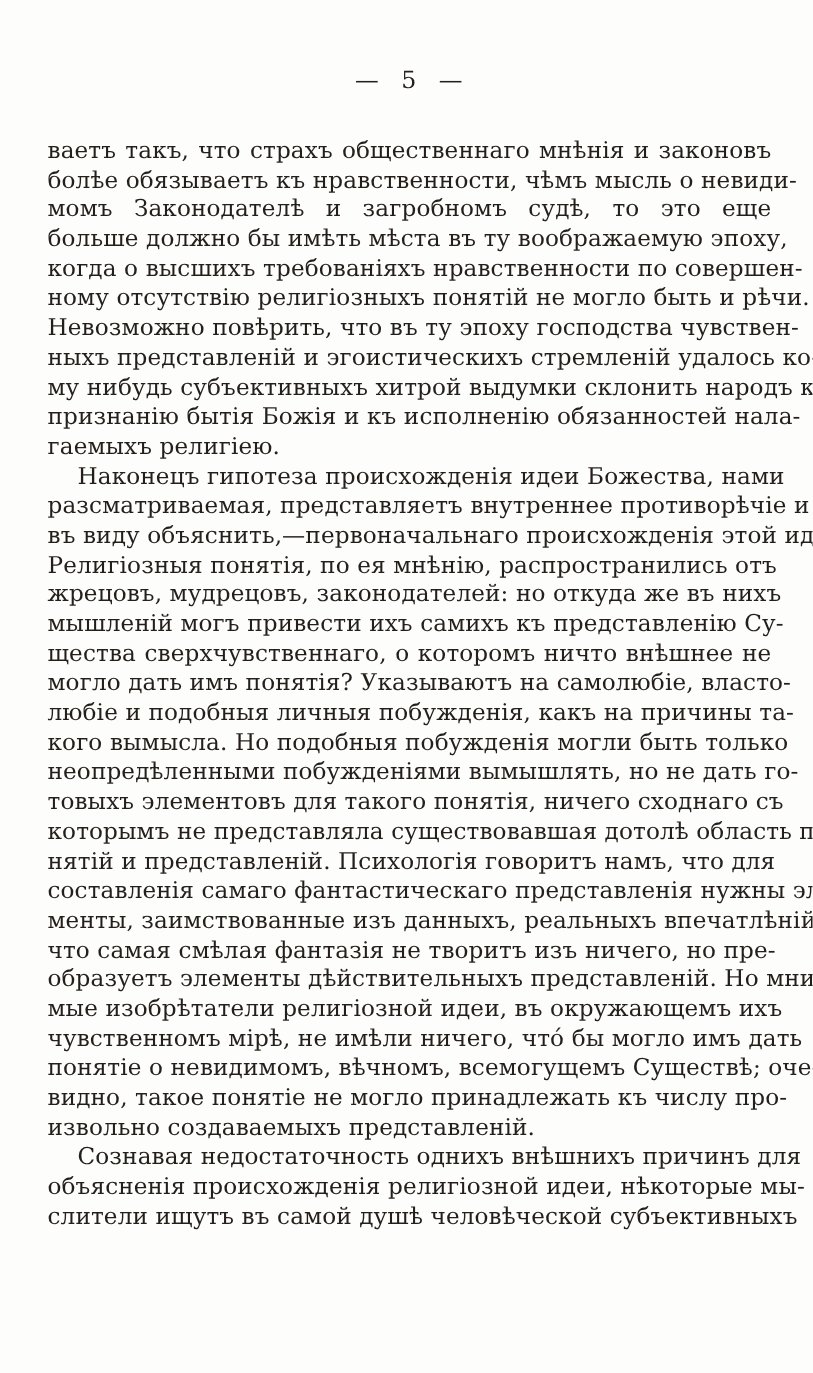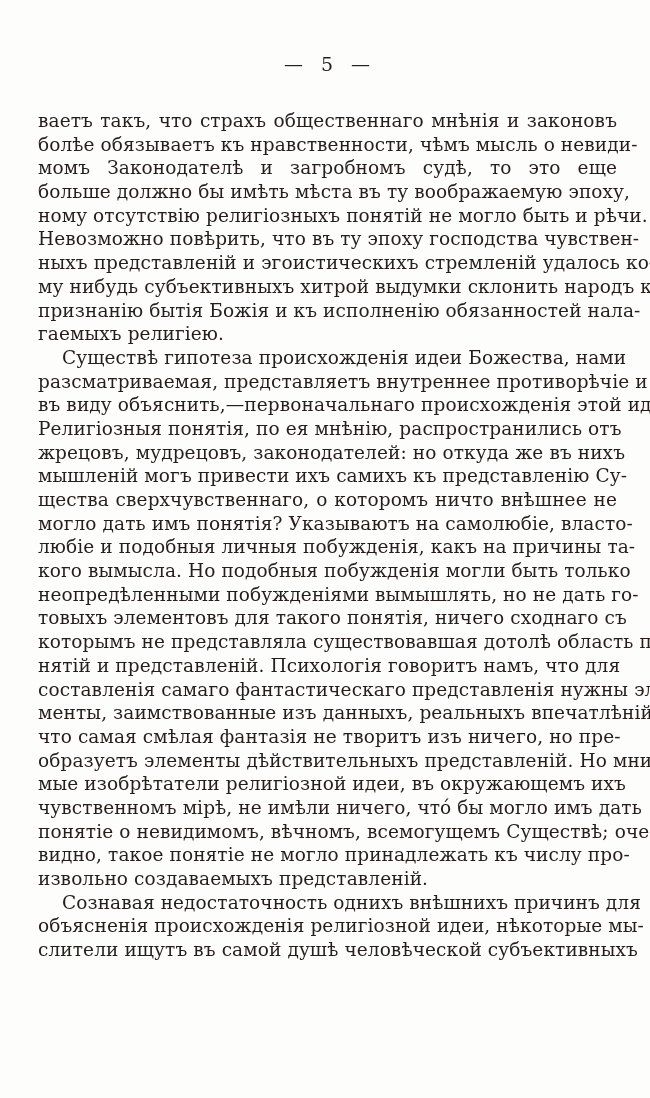--- a/index.html
+++ b/index.html
@@ -52,29 +52,30 @@
 <div class="book-page">
   <div class="page-header">
     <span class="dash">—</span><span class="num">5</span><span class="dash">—</span>
   </div>
   <div class="page-text">
       <div class="paragraph">
         <div class="line"><span>ваетъ такъ, что страхъ общественнаго мнѣнія и законовъ</span></div>
         <div class="line"><span>болѣе обязываетъ къ нравственности, чѣмъ мысль о невиди-</span></div>
         <div class="line"><span>момъ Законодателѣ и загробномъ судѣ, то это еще</span></div>
         <div class="line"><span>больше должно бы имѣть мѣста въ ту воображаемую эпоху,</span></div>
+        <div class="line"><span>когда о высшихъ требованіяхъ нравственности по совершен-</span></div>
         <div class="line"><span>ному отсутствію религіозныхъ понятій не могло быть и рѣчи.</span></div>
         <div class="line"><span>Невозможно повѣрить, что въ ту эпоху господства чувствен-</span></div>
         <div class="line"><span>ныхъ представленій и эгоистическихъ стремленій удалось ко-</span></div>
         <div class="line"><span>му нибудь субъективныхъ хитрой выдумки склонить народъ къ</span></div>
         <div class="line"><span>признанію бытія Божія и къ исполненію обязанностей нала-</span></div>
         <div class="line endline"><span>гаемыхъ религіею.</span></div>
       </div>
       <div class="paragraph">
-        <div class="line indent"><span>Существѣ гипотеза происхожденія идеи Божества, нами</span></div>
+        <div class="line indent"><span>Наконецъ гипотеза происхожденія идеи Божества, нами</span></div>
         <div class="line"><span>разсматриваемая, представляетъ внутреннее противорѣчіе и</span></div>
         <div class="line"><span>въ виду объяснить,—</span><span class="em">первоначальнаго</span><span> происхожденія этой идеи.</span></div>
         <div class="line"><span>Религіозныя понятія, по ея мнѣнію, распространились отъ</span></div>
         <div class="line"><span>жрецовъ, мудрецовъ, законодателей: но откуда же въ нихъ</span></div>
         <div class="line"><span>мышленій могъ привести ихъ самихъ къ представленію Су-</span></div>
         <div class="line"><span>щества сверхчувственнаго, о которомъ ничто внѣшнее не</span></div>
         <div class="line"><span>могло дать имъ понятія? Указываютъ на самолюбіе, власто-</span></div>
         <div class="line"><span>любіе и подобныя личныя побужденія, какъ на причины та-</span></div>
         <div class="line"><span>кого вымысла. Но подобныя побужденія могли быть только</span></div>
         <div class="line"><span>неопредѣленными побужденіями </span><span class="em">вымышлять</span><span>, но не дать го-</span></div>

